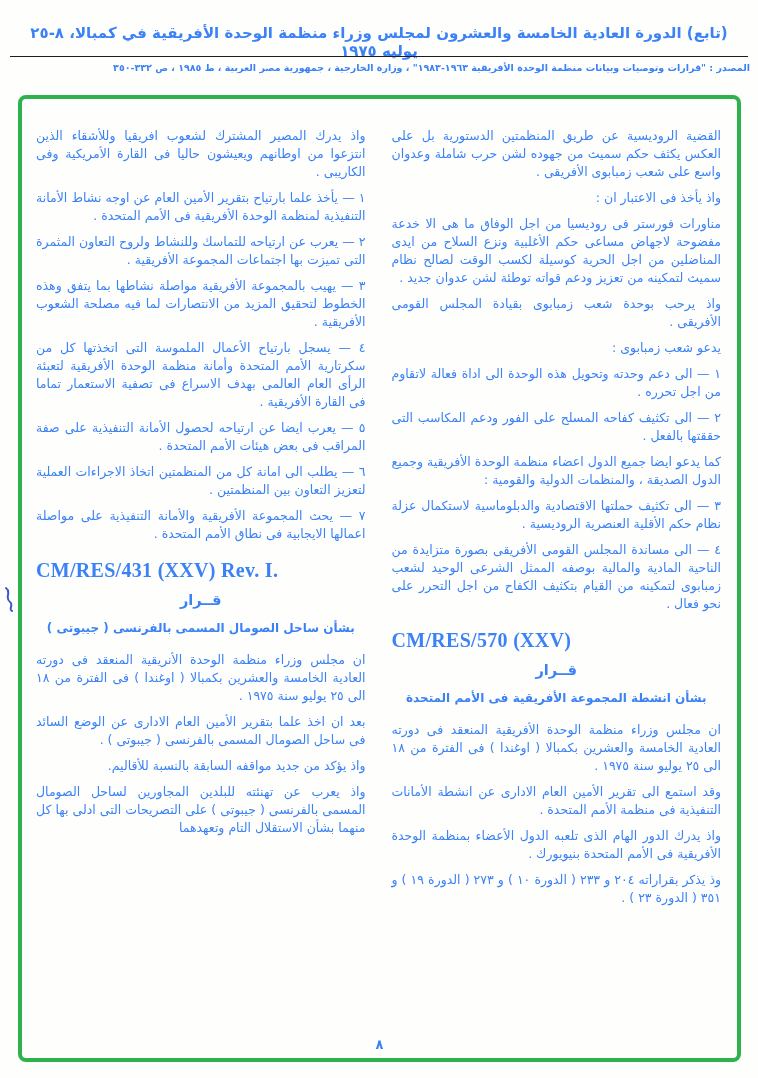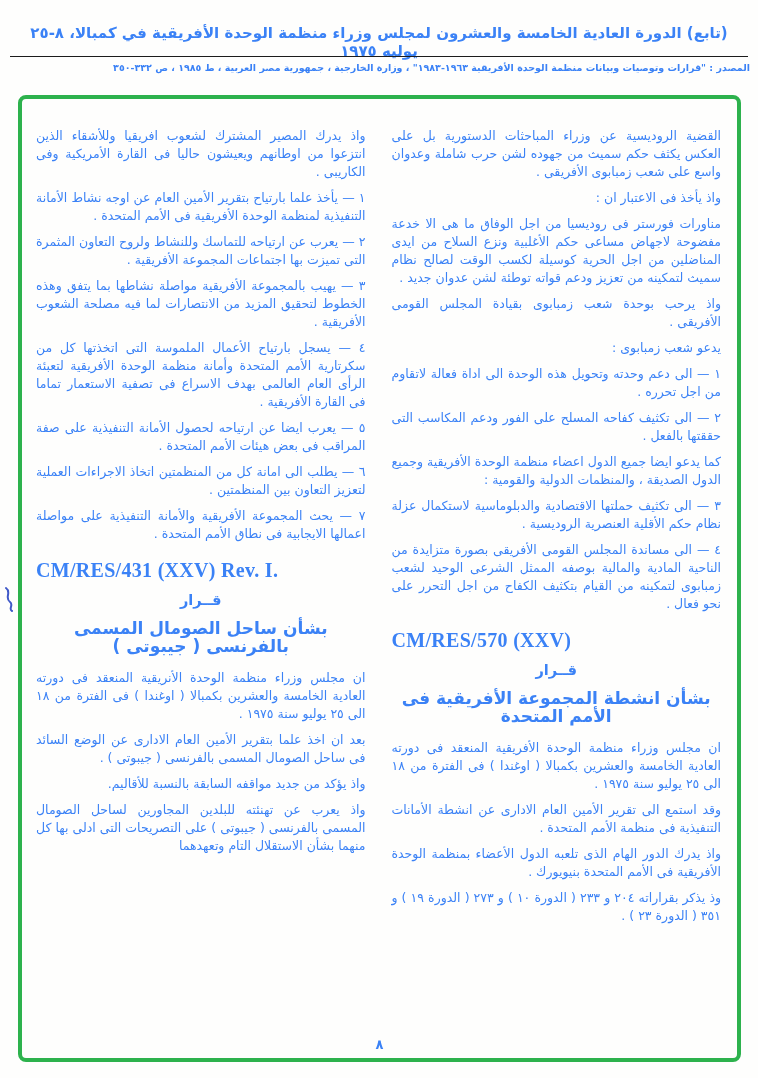--- a/index.html
+++ b/index.html
@@ -72,21 +72,21 @@
   .para.title {
     text-align: center;
     font-weight: bold;
     font-size: 14.5px;
     letter-spacing: 1px;
     margin: 8px 0 10px;
   }
   .para.subtitle {
     text-align: center;
     font-weight: bold;
-    font-size: 17px;
+    font-size: 12px;
     margin: 0 0 14px;
   }
   .page-number {
     position: absolute;
     bottom: 6px; left: 0; right: 0;
     text-align: center;
     font-size: 13px;
     font-weight: bold;
   }
   .ink-mark {
@@ -102,21 +102,21 @@
 
   <div class="header-title">(تابع) الدورة العادية الخامسة والعشرون لمجلس وزراء منظمة الوحدة الأفريقية في كمبالا، ٨-٢٥ يوليه ١٩٧٥</div>
 
   <div class="header-rule"></div>
 
   <div class="source-line">المصدر : "قرارات وتوصيات وبيانات منظمة الوحدة الأفريقية ١٩٦٣-١٩٨٣" ، وزارة الخارجية ، جمهورية مصر العربية ، ط ١٩٨٥ ، ص ٣٣٢-٣٥٠</div>
 
   <div class="frame" style="border-color: rgb(45, 178, 77);">
     <div class="cols">
       <div class="col">
-          <div class="para p">القضية الروديسية عن وزراء المباحثات الدستورية بل على العكس يكثف حكم سميث من جهوده لشن حرب شاملة وعدوان واسع على شعب زمبابوى الأفريقى .</div>
+          <div class="para p">القضية الروديسية عن طريق المنظمتين الدستورية بل على العكس يكثف حكم سميث من جهوده لشن حرب شاملة وعدوان واسع على شعب زمبابوى الأفريقى .</div>
           <div class="para p">واذ يأخذ فى الاعتبار ان :</div>
           <div class="para p">مناورات فورستر فى روديسيا من اجل الوفاق ما هى الا خدعة مفضوحة لاجهاض مساعى حكم الأغلبية ونزع السلاح من ايدى المناضلين من اجل الحرية كوسيلة لكسب الوقت لصالح نظام سميث لتمكينه من تعزيز ودعم قواته توطئة لشن عدوان جديد .</div>
           <div class="para p">واذ يرحب بوحدة شعب زمبابوى بقيادة المجلس القومى الأفريقى .</div>
           <div class="para p">يدعو شعب زمبابوى :</div>
           <div class="para p">١ — الى دعم وحدته وتحويل هذه الوحدة الى اداة فعالة لاتقاوم من اجل تحرره .</div>
           <div class="para p">٢ — الى تكثيف كفاحه المسلح على الفور ودعم المكاسب التى حققتها بالفعل .</div>
           <div class="para p">كما يدعو ايضا جميع الدول اعضاء منظمة الوحدة الأفريقية وجميع الدول الصديقة ، والمنظمات الدولية والقومية :</div>
           <div class="para p">٣ — الى تكثيف حملتها الاقتصادية والدبلوماسية لاستكمال عزلة نظام حكم الأقلية العنصرية الروديسية .</div>
           <div class="para p">٤ — الى مساندة المجلس القومى الأفريقى بصورة متزايدة من الناحية المادية والمالية بوصفه الممثل الشرعى الوحيد لشعب زمبابوى لتمكينه من القيام بتكثيف الكفاح من اجل التحرر على نحو فعال .</div>
           <div class="para code" dir="ltr">CM/RES/570 (XXV)</div>

